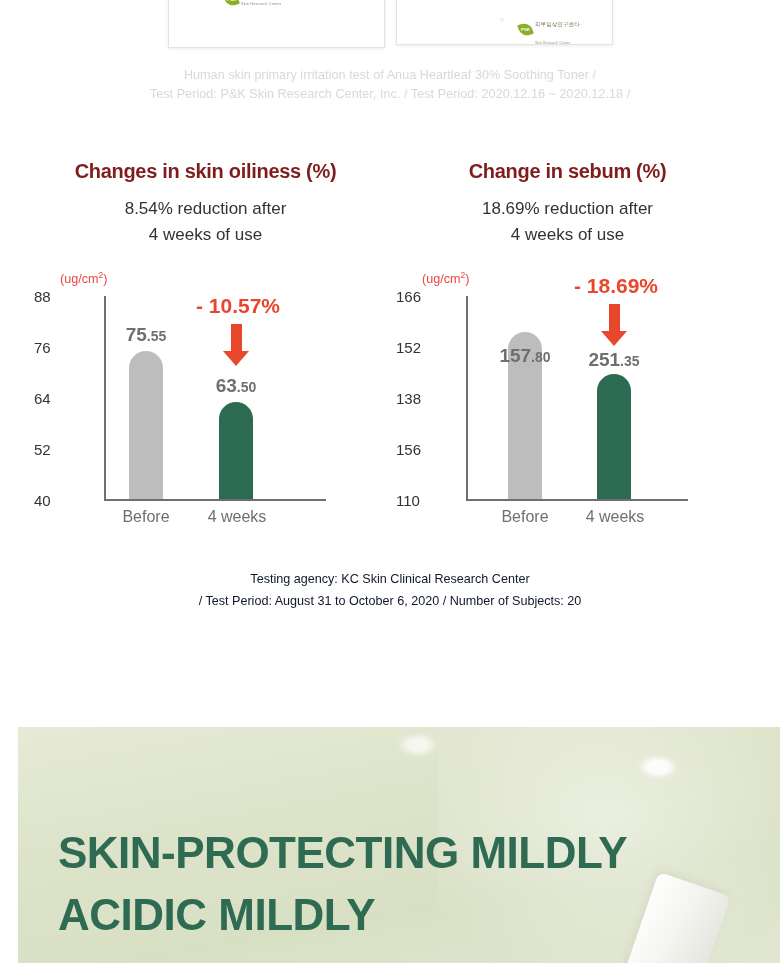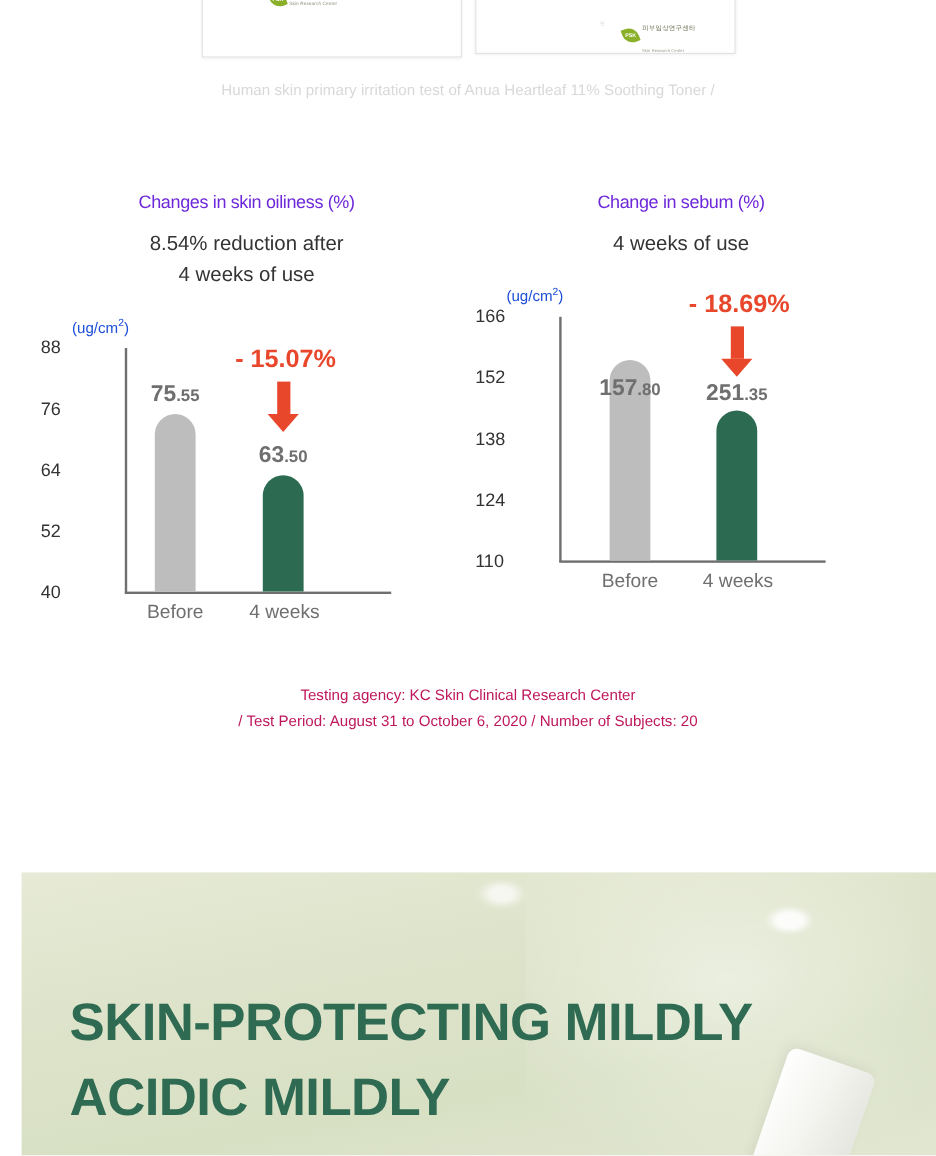--- a/index.html
+++ b/index.html
@@ -51,32 +51,32 @@
     color:#d8d8d8; letter-spacing:0.05px;
   }
 
   
   .charts { position:absolute; left:0; top:160px; width:780px; height:410px; }
   .chart-col { position:absolute; top:0; width:355px; }
   .chart-col.c0 { left:28px; }
   .chart-col.c1 { left:390px; }
 
   .chart-title {
-    text-align:center; font-size:15px; font-weight:normal;
-    color:#6d28d9; letter-spacing:-0.3px;
+    text-align:center; font-size:20px; font-weight:bold;
+    color:#7f1d1d; letter-spacing:-0.3px;
   }
   .chart-sub {
     text-align:center; font-size:17px; color:#333;
     line-height:26px; margin-top:13px;
   }
 
   .plot { position:relative; margin-top:22px; height:268px; }
   .unit {
     position:absolute; left:32px; top:0;
-    font-size:12.6px; color:#1d4ed8;text-align:right;
+    font-size:12.6px; color:#ef4444;text-align:right;
   }
   .unit sup { font-size:8.6px; }
 
   .axis-area { position:absolute; left:0; top:26px; width:355px; height:215px; }
   .ticks { position:absolute; left:0; top:0; width:72px; height:204px; }
   .tick {
     position:absolute; right:6px; width:60px; text-align:left;
     font-size:15px; color:#333; transform:translateY(-50%);
   }
   .axis-v {
@@ -117,21 +117,21 @@
     width:0; height:0; margin:0 auto;
     border-left:13px solid transparent;
     border-right:13px solid transparent;
     border-top:15px solid #e8472b;
   }
 
   
   .footer-caption {
     position:absolute; left:0; top:568px; width:780px;
     text-align:center; font-size:12.6px; line-height:22px;
-    color:#be185d;
+    color:#0f172a;
   }
 
   
   .banner {
     position:absolute; left:18px; top:727px; width:780px; height:236px;
     overflow:hidden;
     background:
       radial-gradient(ellipse 150px 90px at 640px 40px, rgba(255,255,255,.55) 0 6%, rgba(255,255,255,0) 9%),
       radial-gradient(ellipse 210px 125px at 640px 40px, rgba(255,255,255,.45) 0 5%, rgba(255,255,255,0) 8%),
       radial-gradient(ellipse 290px 170px at 640px 40px, rgba(255,255,255,.38) 0 4%, rgba(255,255,255,0) 7%),
@@ -179,21 +179,22 @@
       <span class="leaf"></span>
       <span class="cert-txt">
         <span class="ko">피부임상연구센타</span>
         <span class="en">Skin Research Center</span>
       </span>
     </div>
   </div>
 </div>
 
 <div class="study-caption">
-  <div>Human skin primary irritation test of Anua Heartleaf 11% Soothing Toner /</div>
+  <div>Human skin primary irritation test of Anua Heartleaf 30% Soothing Toner /</div>
+  <div>Test Period: P&amp;K Skin Research Center, Inc. / Test Period: 2020.12.16 ~ 2020.12.18 /</div>
 </div>
 
 <div class="charts">
 
   <div class="chart-col c0">
     <div class="chart-title">Changes in skin oiliness (%)</div>
     <div class="chart-sub">
       <div>8.54% reduction after</div>
       <div>4 weeks of use</div>
     </div>
@@ -207,47 +208,48 @@
           <div class="tick" style="top:153px">52</div>
           <div class="tick" style="top:204px">40</div>
         </div>
         <div class="axis-v"></div>
         <div class="axis-h"></div>
         <div class="bars">
           <div class="bar before" style="left:25px; height:148px;"></div>
           <div class="bar after" style="left:115px; height:97px;"></div>
           <div class="bar-val" style="left:42px; top:28px;"><span>75</span><span class="dec">.55</span></div>
           <div class="bar-val" style="left:132px; top:79px;"><span>63</span><span class="dec">.50</span></div>
-          <div class="delta" style="left:134px; top:-2px;">- 15.07%</div>
+          <div class="delta" style="left:134px; top:-2px;">- 10.57%</div>
           <div class="arrow" style="left:132px; top:28px;">
             <div class="shaft"></div>
               <div class="head"></div>
           </div>
         </div>
         <div class="cat-labels">
           <div class="cat" style="left:42px">Before</div>
           <div class="cat" style="left:133px">4 weeks</div>
         </div>
       </div>
     </div>
   </div>
 
   <div class="chart-col c1">
     <div class="chart-title">Change in sebum (%)</div>
     <div class="chart-sub">
+      <div>18.69% reduction after</div>
       <div>4 weeks of use</div>
     </div>
     <div class="plot">
       <div class="unit"><span>(ug/cm</span><sup>2</sup><span>)</span></div>
       <div class="axis-area">
         <div class="ticks">
           <div class="tick" style="top:0px">166</div>
           <div class="tick" style="top:51px">152</div>
           <div class="tick" style="top:102px">138</div>
-          <div class="tick" style="top:153px">124</div>
+          <div class="tick" style="top:153px">156</div>
           <div class="tick" style="top:204px">110</div>
         </div>
         <div class="axis-v"></div>
         <div class="axis-h"></div>
         <div class="bars">
           <div class="bar before" style="left:42px; height:167px;"></div>
           <div class="bar after" style="left:131px; height:125px;"></div>
           <div class="bar-val" style="left:59px; top:10px;margin-top:39px;"><span>157</span><span class="dec">.80</span></div>
           <div class="bar-val" style="left:148px; top:53px;"><span>251</span><span class="dec">.35</span></div>
           <div class="delta" style="left:150px; top:-22px;">- 18.69%</div>

